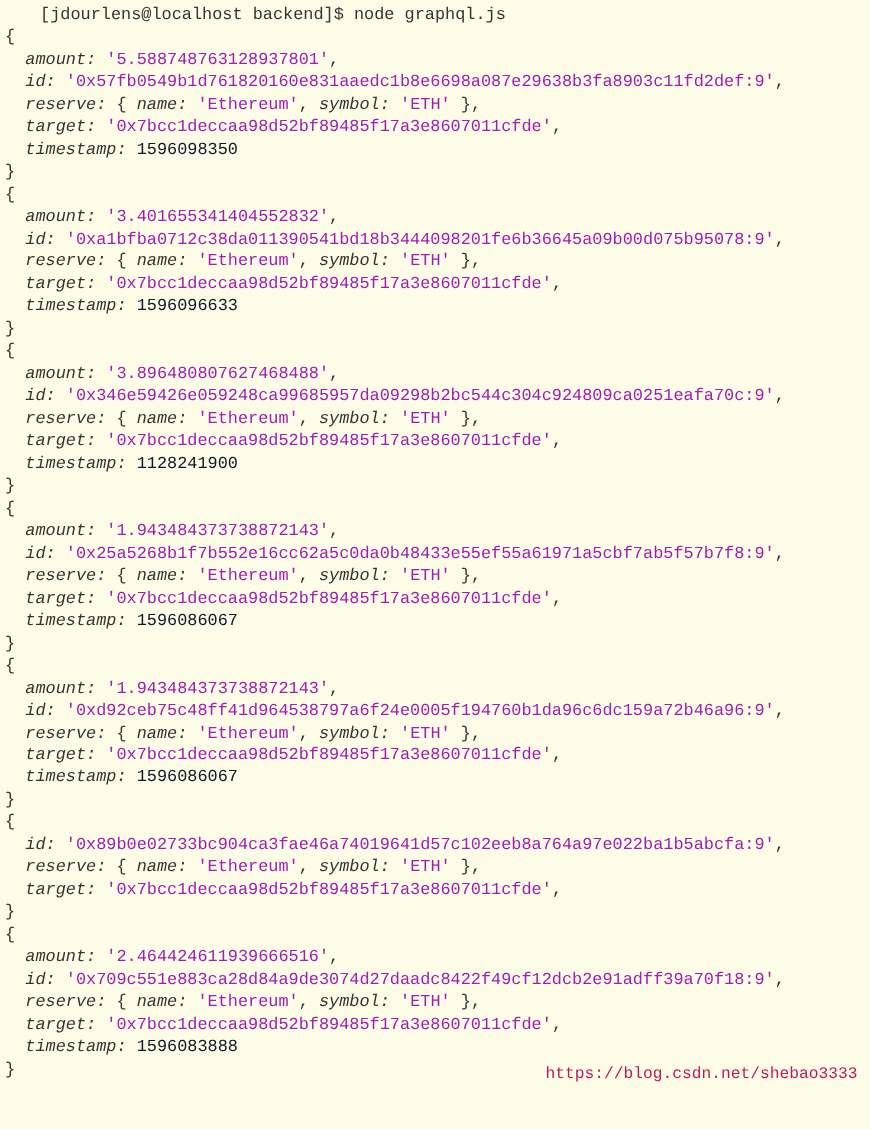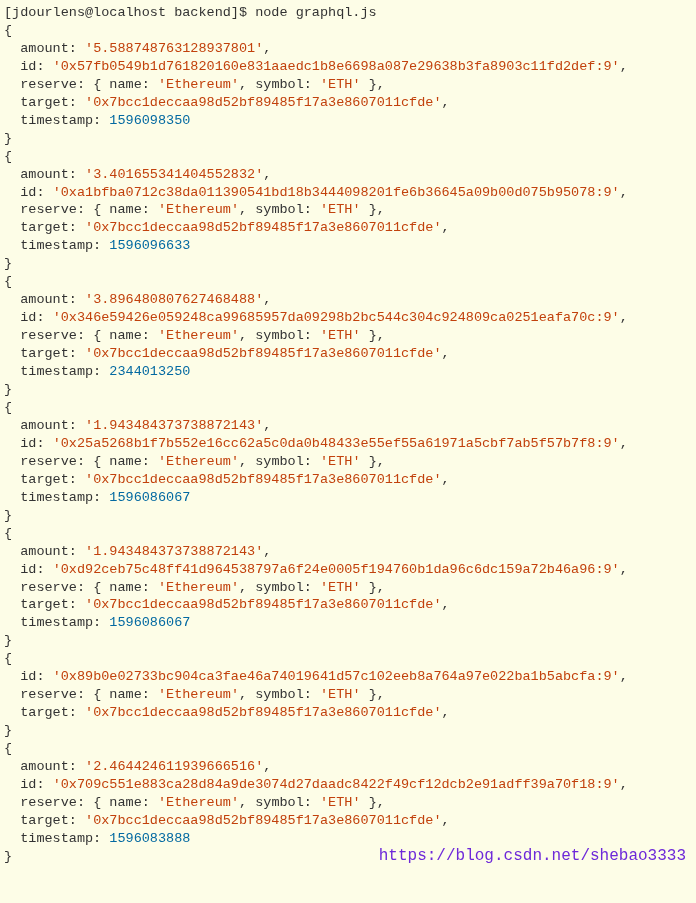--- a/index.html
+++ b/index.html
@@ -10,31 +10,31 @@
       font-size: 13.5px;
       line-height: 1.33;
       color: #333333;
       width: 696px;
       box-sizing: border-box;
       position: relative;
     }
     .line {
       white-space: pre;
     }
-    .prompt-text { color: #333333; }
+    .prompt-text { color: #333333; margin-left: 28px; }
     .brace { color: #333333; }
-    .key { color: #333333; }
-    .str { color: #c2410c; }
-    .num { color: #0369a1; }
+    .key { color: #333333; font-style: italic; }
+    .str { color: #a21caf; }
+    .num { color: #0f172a; }
     .watermark {
       position: absolute;
       bottom: 2px;
       right: 10px;
-      color: #6d28d9;
-      font-size: 16px;
+      color: #be185d;
+      font-size: 13px;
       pointer-events: none;
     }
   </style>
 </head>
 <body>
 
 <div id="output">
     <div class="line"><span class="prompt-text">[jdourlens@localhost backend]$ node graphql.js</span></div>
     <div class="line"><span class="brace">{</span></div>
     <div class="line">  <span class="key">amount:</span> <span class="str">'5.588748763128937801'</span>,</div>
@@ -48,21 +48,21 @@
     <div class="line">  <span class="key">id:</span> <span class="str">'0xa1bfba0712c38da011390541bd18b3444098201fe6b36645a09b00d075b95078:9'</span>,</div>
     <div class="line">  <span class="key">reserve:</span> <span class="brace">{</span> <span class="key">name:</span> <span class="str">'Ethereum'</span>, <span class="key">symbol:</span> <span class="str">'ETH'</span> <span class="brace">}</span>,</div>
     <div class="line">  <span class="key">target:</span> <span class="str">'0x7bcc1deccaa98d52bf89485f17a3e8607011cfde'</span>,</div>
     <div class="line">  <span class="key">timestamp:</span> <span class="num">1596096633</span></div>
     <div class="line"><span class="brace">}</span></div>
     <div class="line"><span class="brace">{</span></div>
     <div class="line">  <span class="key">amount:</span> <span class="str">'3.896480807627468488'</span>,</div>
     <div class="line">  <span class="key">id:</span> <span class="str">'0x346e59426e059248ca99685957da09298b2bc544c304c924809ca0251eafa70c:9'</span>,</div>
     <div class="line">  <span class="key">reserve:</span> <span class="brace">{</span> <span class="key">name:</span> <span class="str">'Ethereum'</span>, <span class="key">symbol:</span> <span class="str">'ETH'</span> <span class="brace">}</span>,</div>
     <div class="line">  <span class="key">target:</span> <span class="str">'0x7bcc1deccaa98d52bf89485f17a3e8607011cfde'</span>,</div>
-    <div class="line">  <span class="key">timestamp:</span> <span class="num">2344013250</span></div>
+    <div class="line">  <span class="key">timestamp:</span> <span class="num">1128241900</span></div>
     <div class="line"><span class="brace">}</span></div>
     <div class="line"><span class="brace">{</span></div>
     <div class="line">  <span class="key">amount:</span> <span class="str">'1.943484373738872143'</span>,</div>
     <div class="line">  <span class="key">id:</span> <span class="str">'0x25a5268b1f7b552e16cc62a5c0da0b48433e55ef55a61971a5cbf7ab5f57b7f8:9'</span>,</div>
     <div class="line">  <span class="key">reserve:</span> <span class="brace">{</span> <span class="key">name:</span> <span class="str">'Ethereum'</span>, <span class="key">symbol:</span> <span class="str">'ETH'</span> <span class="brace">}</span>,</div>
     <div class="line">  <span class="key">target:</span> <span class="str">'0x7bcc1deccaa98d52bf89485f17a3e8607011cfde'</span>,</div>
     <div class="line">  <span class="key">timestamp:</span> <span class="num">1596086067</span></div>
     <div class="line"><span class="brace">}</span></div>
     <div class="line"><span class="brace">{</span></div>
     <div class="line">  <span class="key">amount:</span> <span class="str">'1.943484373738872143'</span>,</div>

